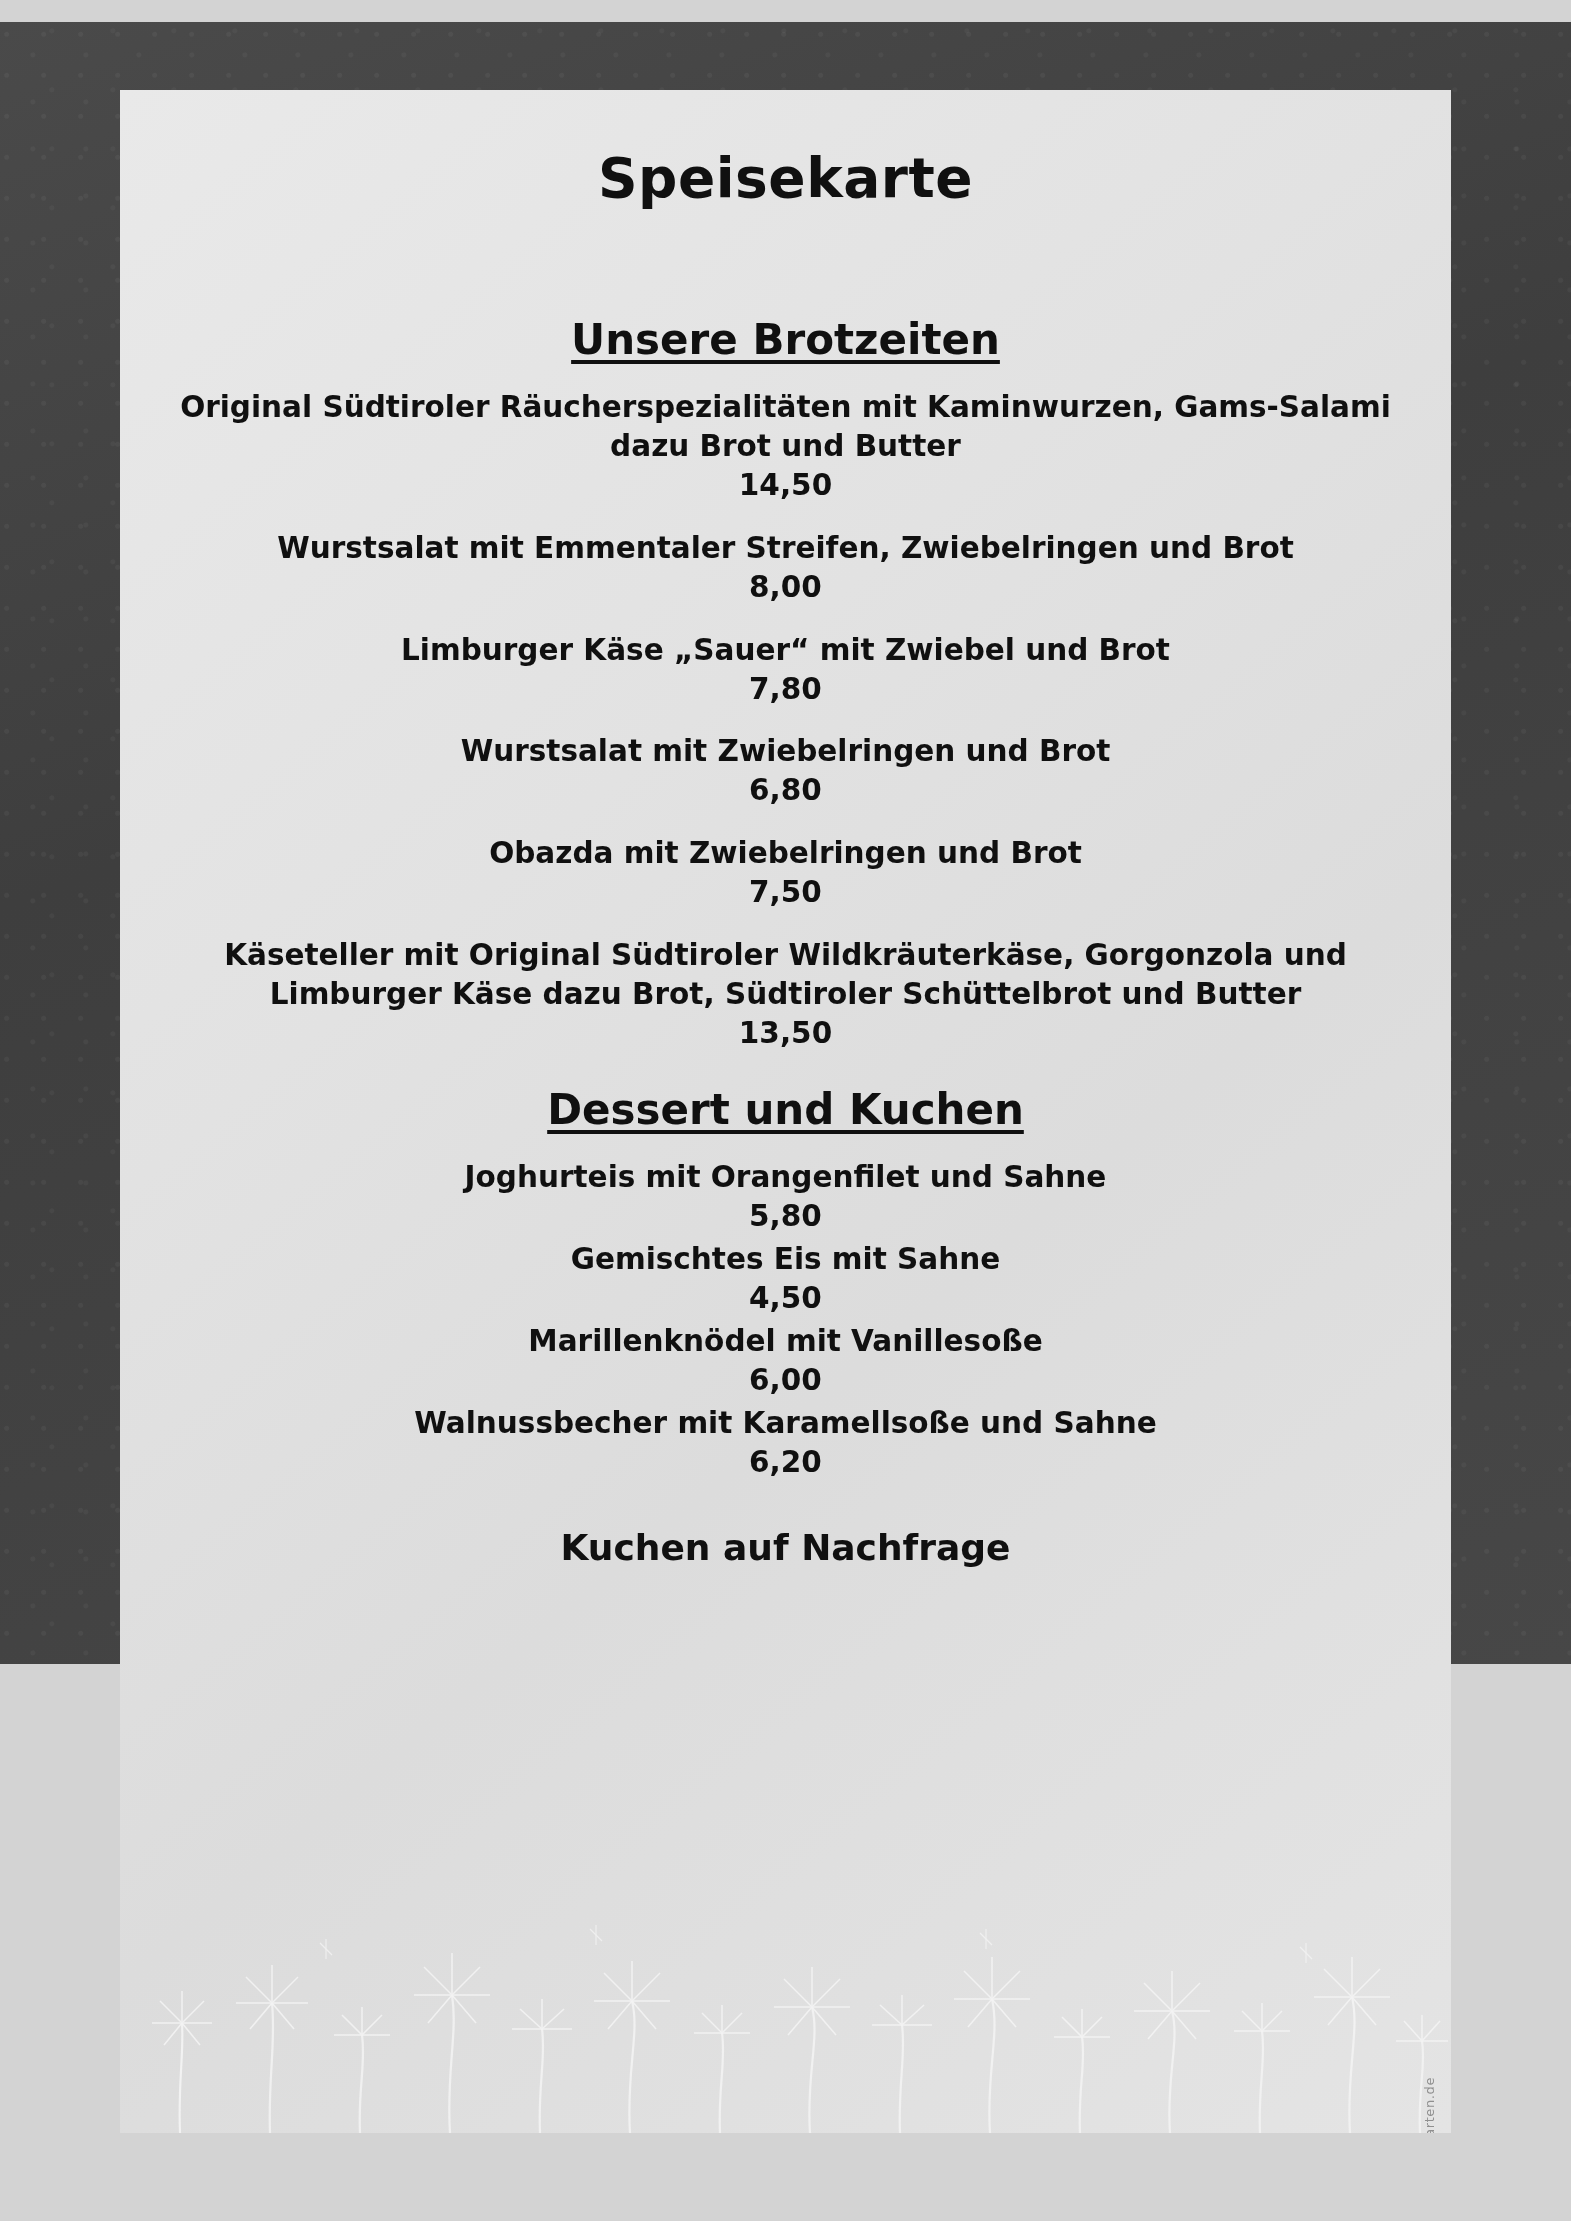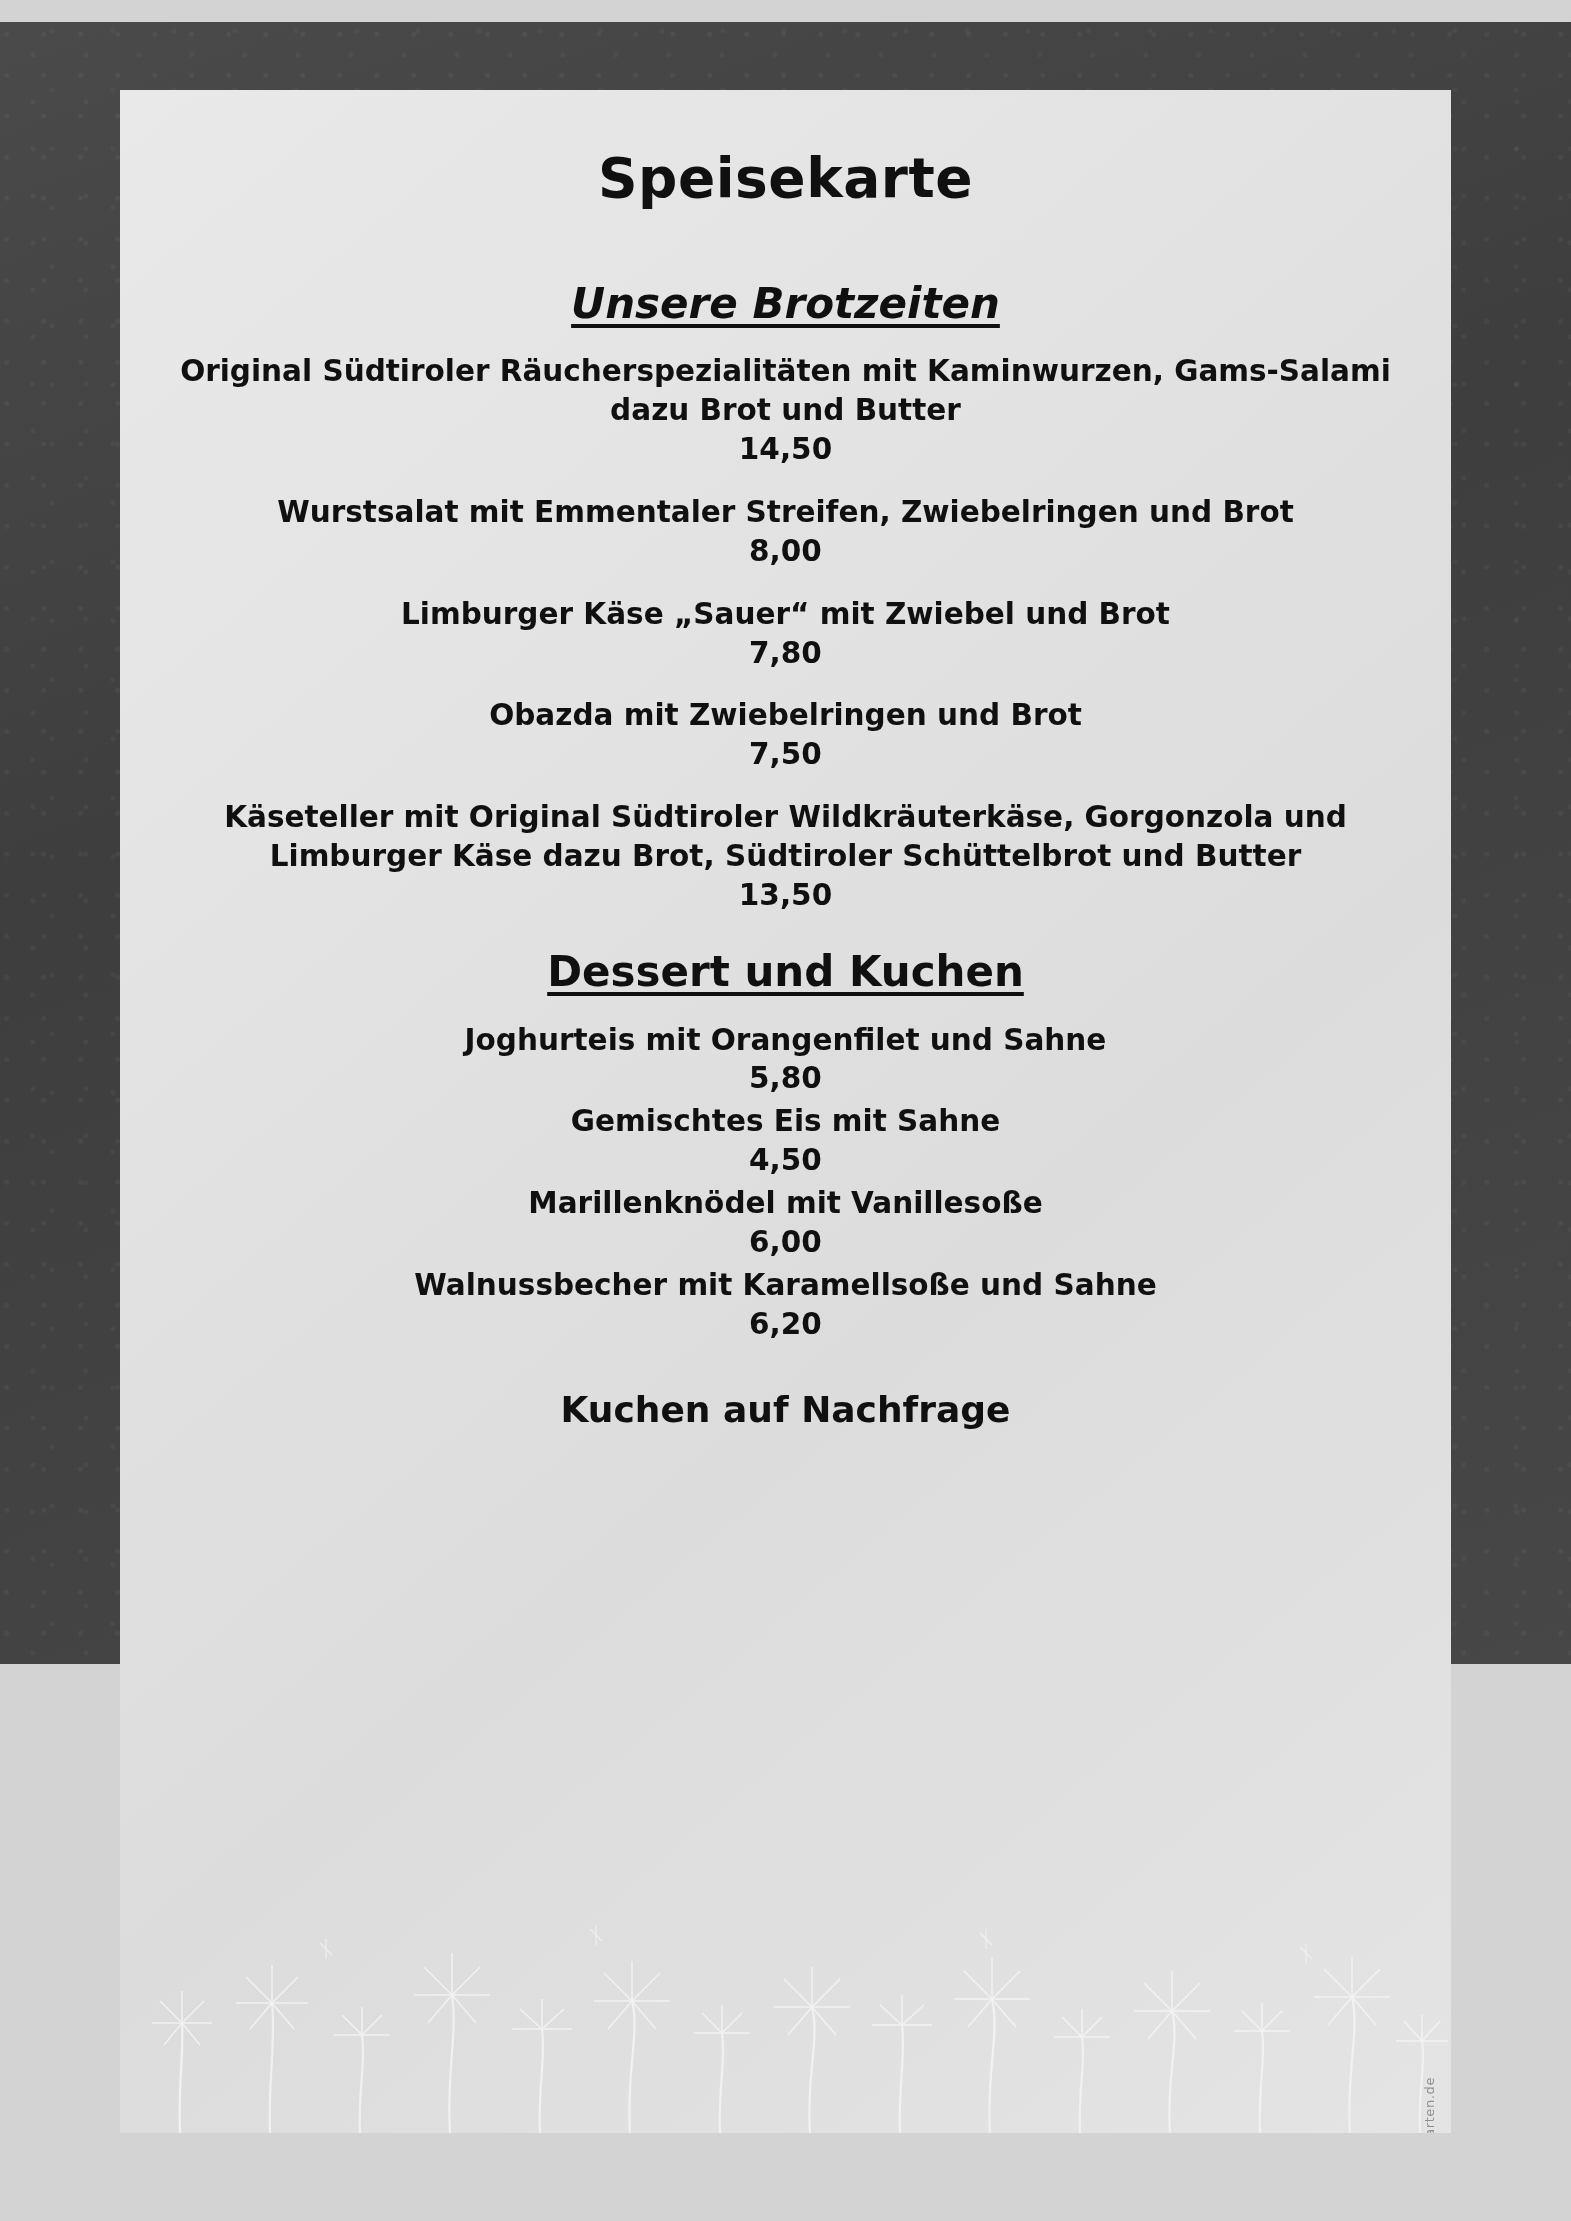--- a/index.html
+++ b/index.html
@@ -71,21 +71,21 @@
 
   .section-title {
     font-size: 42px;
     font-weight: bold;
     text-decoration: underline;
     text-underline-offset: 6px;
     margin: 0;
     line-height: 1.2;
   }
 
-  .section-1-title { margin-top: 70px; font-style: italic; }
+  .section-1-title { margin-top: 106px; }
   .section-2-title { margin-top: 32px; }
 
   .items {
     margin-top: 23px;
   }
 
   .item {
     margin: 0 0 24px 0;
   }
   .items.tight .item { margin-bottom: 4px; }
@@ -298,20 +298,24 @@
         </div>
         <div class="item">
           <div class="item-name">Wurstsalat mit Emmentaler Streifen, Zwiebelringen und Brot</div>
           <div class="item-price">8,00</div>
         </div>
         <div class="item">
           <div class="item-name">Limburger Käse „Sauer“ mit Zwiebel und Brot</div>
           <div class="item-price">7,80</div>
         </div>
         <div class="item">
+          <div class="item-name">Wurstsalat mit Zwiebelringen und Brot</div>
+          <div class="item-price">6,80</div>
+        </div>
+        <div class="item">
           <div class="item-name">Obazda mit Zwiebelringen und Brot</div>
           <div class="item-price">7,50</div>
         </div>
         <div class="item">
           <div class="item-name">Käseteller mit Original Südtiroler Wildkräuterkäse, Gorgonzola und Limburger Käse dazu Brot, Südtiroler Schüttelbrot und Butter</div>
           <div class="item-price">13,50</div>
         </div>
       </div>
 
       <h2 class="section-title section-2-title">Dessert und Kuchen</h2>

